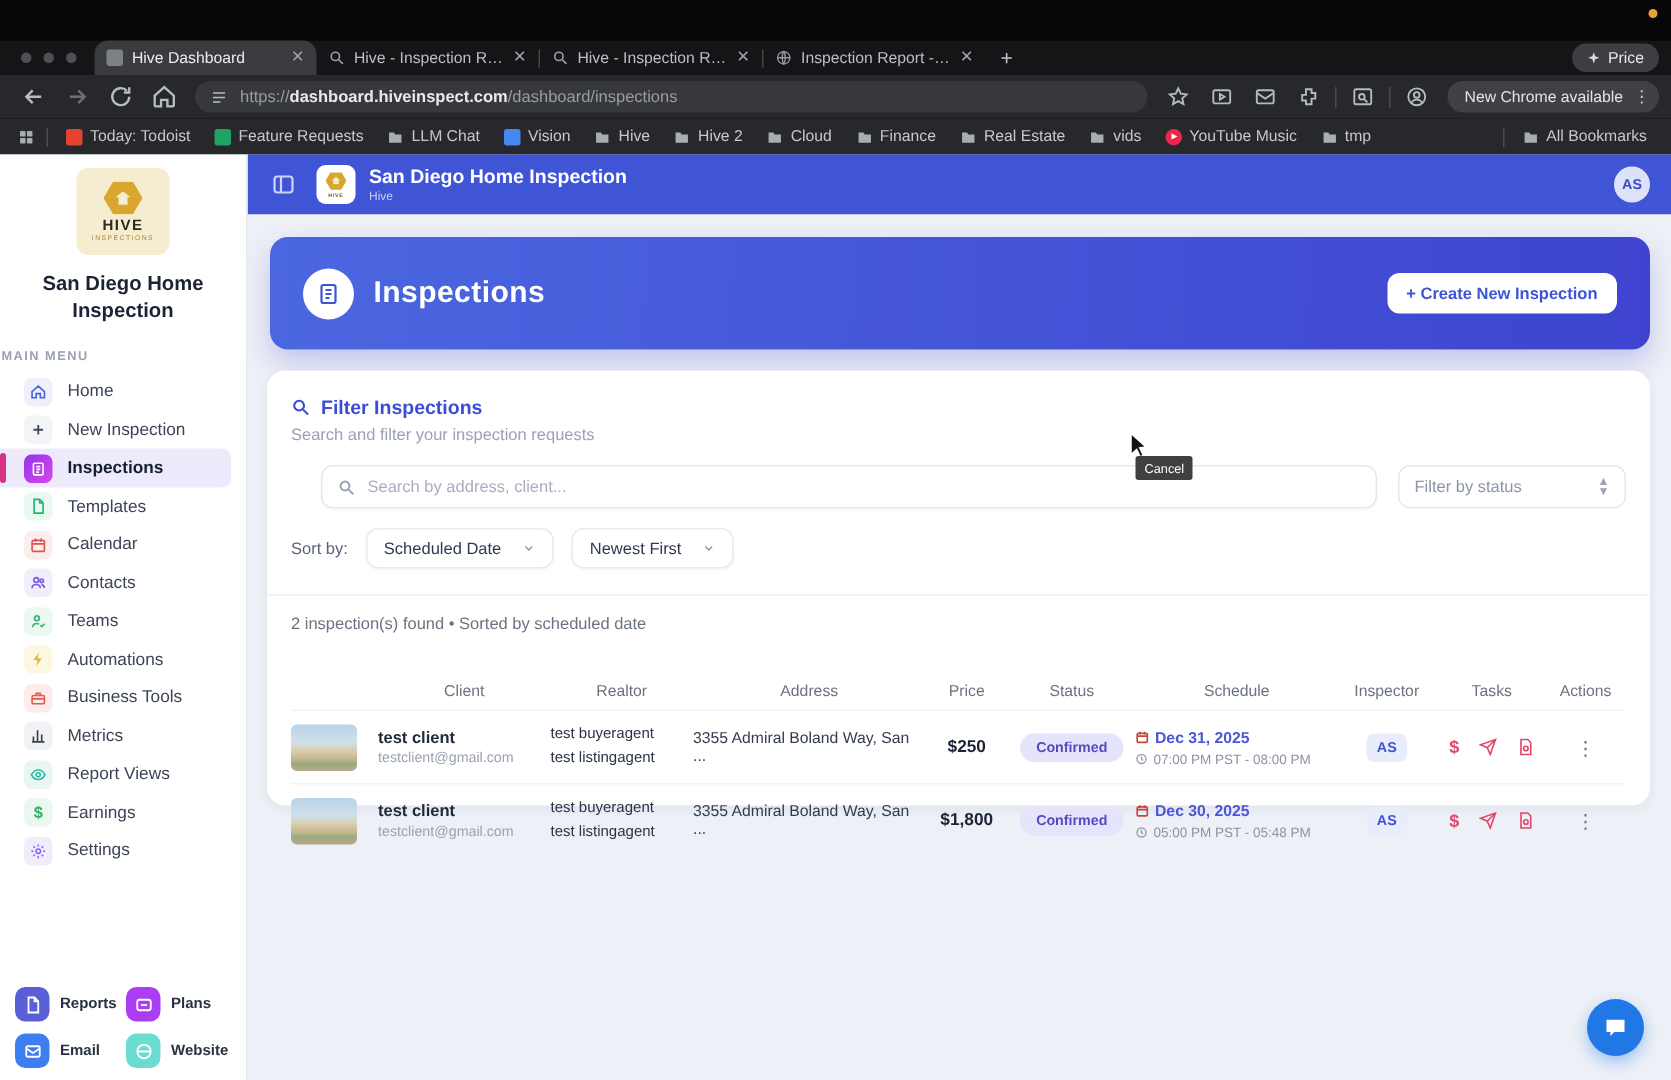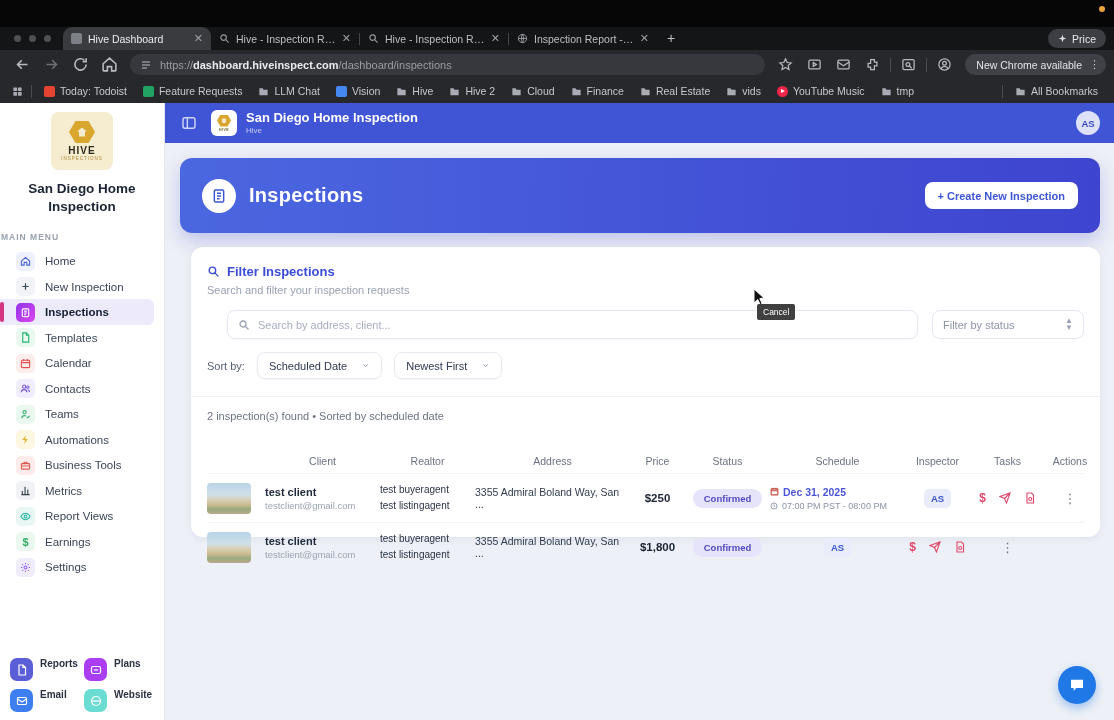--- a/index.html
+++ b/index.html
@@ -71,21 +71,21 @@
   .ic-home{background:#eef0fd;color:#4763d9}.ic-plus{background:#f2f4f8;color:#3c4659}
   .ic-insp{background:linear-gradient(135deg,#9333ea,#d946ef);color:#fff}
   .ic-file{background:#e9f9f0;color:#22b573}.ic-cal{background:#fdeeee;color:#e05252}
   .ic-people{background:#f1edfd;color:#7b5ce0}.ic-person{background:#eaf8ef;color:#3bb273}
   .ic-bolt{background:#fdf7e2;color:#e0b52e}.ic-case{background:#fdeceb;color:#e05a4e}
   .ic-chart{background:#f1f2f5;color:#38404e}.ic-eye{background:#e8f7f4;color:#2fb9a3}
   .ic-usd{background:#eaf8ef;color:#2fae66;font-size:11px;font-weight:bold}
   .ic-gear{background:#f1ecfc;color:#8b5cf6}
 
   .sb-footer { position:absolute; left:10px; right:10px; bottom:8px; display:grid; grid-template-columns:1fr 1fr; gap:8px 4px; }
-  .sbf { display:flex; align-items:flex-start; gap:7px; }
+  .sbf { display:flex; align-items:center; gap:7px; }
   .sbf .fic { width:23px; height:23px; border-radius:7px; display:flex; align-items:center; justify-content:center; color:#fff; }
   .sbf .fic svg { width:12px; height:12px; }
   .sbf .flbl { font-size:10px; font-weight:bold; color:#2a3140; }
   .fic-reports{background:#5a5fd8}.fic-plans{background:#ab3ef2}.fic-email{background:#3d7ef0}.fic-website{background:#6adcd1}
 
   .main { flex:1; display:flex; flex-direction:column; min-width:0; }
   .topbar { height:40px; background:#4054d6; display:flex; align-items:center; padding:0 14px 0 16px; flex:0 0 auto; }
   .tb-toggle { width:16px; height:16px; color:#cdd5f5; margin-right:14px; }
   .tb-logo { width:26px; height:26px; background:#fff; border-radius:6px; display:flex; flex-direction:column; align-items:center; justify-content:center; margin-right:9px; }
   .tb-logo .hex { width:14px; height:12px; margin-bottom:1px; }
@@ -97,21 +97,21 @@
 
   .content { flex:1; position:relative; overflow:hidden; background:#edf0f6; }
   .banner { position:absolute; left:15px; right:14px; top:15px; height:75px; border-radius:12px;
     background:linear-gradient(93deg,#4b67e0 0%,#3e44cf 100%); display:flex; align-items:center; padding:0 22px;
     box-shadow:0 8px 18px rgba(62,68,207,.25); }
   .banner-ic { width:34px; height:34px; border-radius:50%; background:#fff; color:#3d55d4; display:flex; align-items:center; justify-content:center; margin-right:13px; }
   .banner-ic svg { width:16px; height:16px; }
   .banner-title { color:#fff; font-size:20px; font-weight:bold; letter-spacing:.3px; }
   .create-btn { margin-left:auto; background:#fff; color:#3d55d4; border:none; border-radius:8px; height:27px; padding:0 13px; font-size:11px; font-weight:bold; display:flex; align-items:center; gap:6px; font-family:inherit; }
 
-  .card { position:absolute; left:26px; right:14px; top:104px; height:290px; background:#fff; border-radius:12px; box-shadow:0 2px 8px rgba(25,35,80,.06); }
+  .card { position:absolute; left:13px; right:14px; top:104px; height:290px; background:#fff; border-radius:12px; box-shadow:0 2px 8px rgba(25,35,80,.06); }
   .filter-sec { padding:17px 16px 0; }
   .filter-head { display:flex; align-items:center; gap:7px; }
   .filter-head svg { width:13px; height:13px; color:#3b4cd8; }
   .filter-title { font-size:13px; font-weight:bold; color:#3b4cd8; }
   .filter-sub { font-size:11px; color:#9aa1b5; margin:5px 0 14px; }
   .filter-row { display:flex; gap:14px;padding-left:20px; }
   .search-box { flex:1; height:29px; border:1px solid #e5e7f0; border-radius:8px; display:flex; align-items:center; padding:0 10px; box-shadow:0 1px 2px rgba(20,30,70,.04); }
   .search-box svg { width:12px; height:12px; color:#9aa1b5; margin-right:8px; }
   .search-box input { border:none; outline:none; flex:1; font-size:11px; color:#333c50; font-family:inherit; background:transparent; }
   .search-box input::placeholder { color:#a8aec0; }
@@ -662,20 +662,36 @@
               </div>
               <div class="c-realtor">
                 <div>test buyeragent</div>
                 <div>test listingagent</div>
               </div>
               <div class="c-addr">3355 Admiral Boland Way, San ...</div>
               <div class="c-price">$1,800</div>
               <div class="c-status">
                   <span class="badge">Confirmed</span>
                 </div>
+              <div class="c-sched">
+                <div class="d1">
+                    <svg viewBox="0 0 24 24" fill="none" stroke="currentColor" stroke-width="3">
+                      <rect x="3" y="5" width="18" height="16" rx="2"></rect>
+                      <path d="M3 10h18M8 2v5M16 2v5"></path>
+                    </svg>
+                    <span>Dec 30, 2025</span>
+                  </div>
+                <div class="d2">
+                    <svg viewBox="0 0 24 24" fill="none" stroke="currentColor" stroke-width="3">
+                      <circle cx="12" cy="12" r="9"></circle>
+                      <path d="M12 7v5l3 3"></path>
+                    </svg>
+                    <span>05:00 PM PST - 05:48 PM</span>
+                  </div>
+              </div>
               <div class="c-insp">
                   <span class="insp-badge">AS</span>
                 </div>
               <div class="c-tasks">
                 <span class="usd">$</span>
                 <svg viewBox="0 0 24 24" fill="none" stroke="currentColor" stroke-width="2.2">
                     <path d="M22 2L11 13M22 2l-7 20-4-9-9-4z"></path>
                   </svg>
                 <svg viewBox="0 0 24 24" fill="none" stroke="currentColor" stroke-width="2.2">
                     <path d="M6 2h9l4 4v16H6z"></path>

